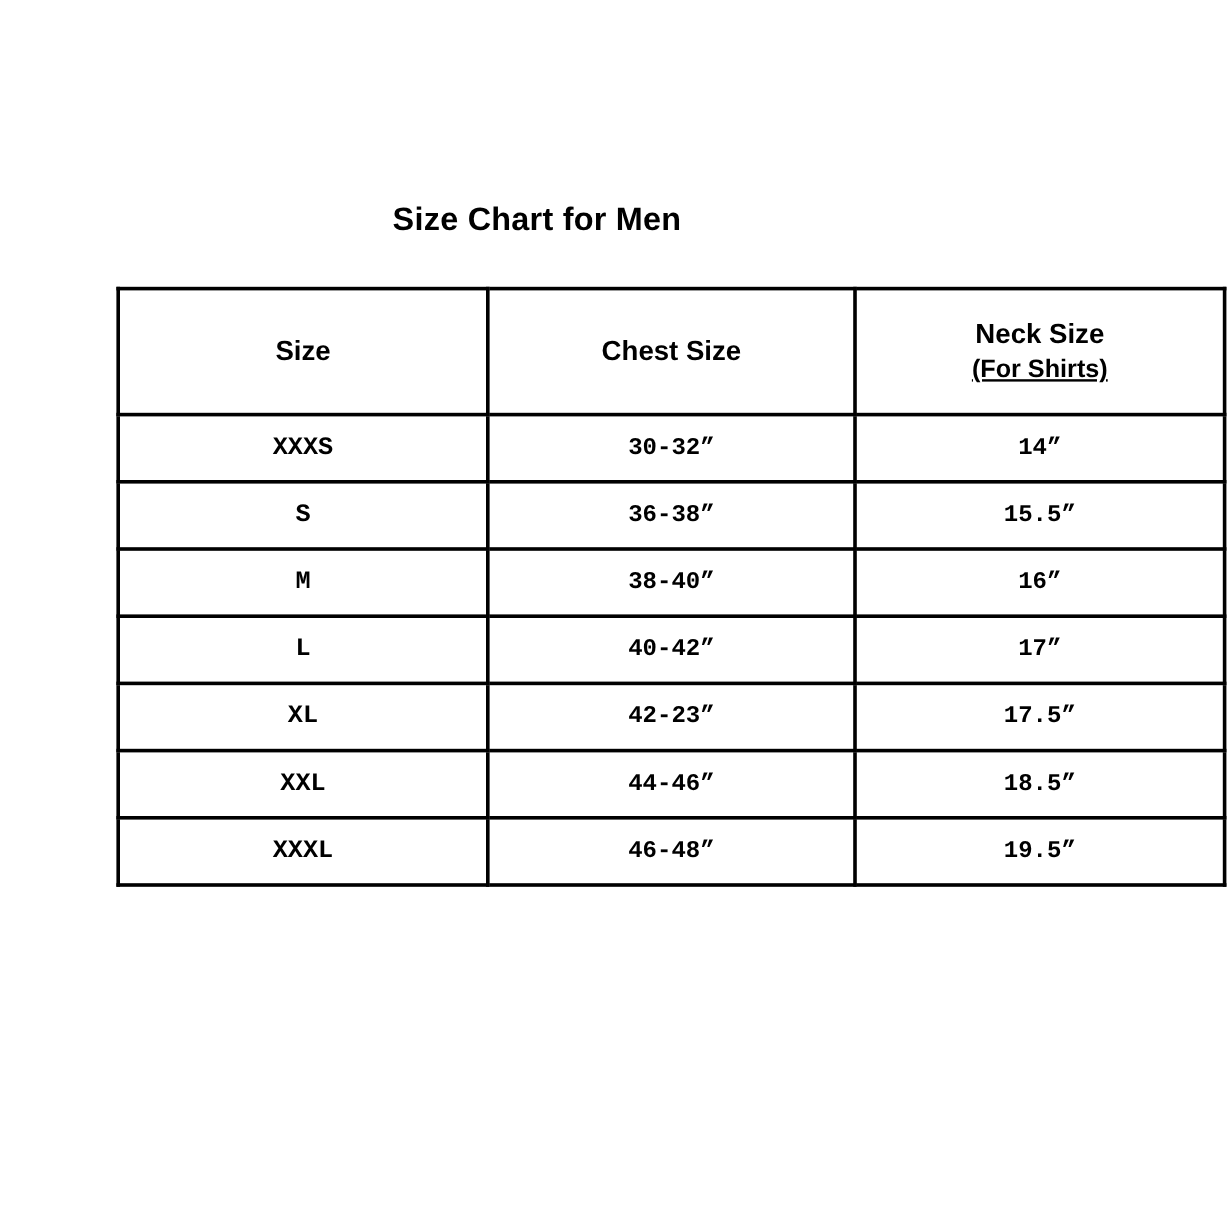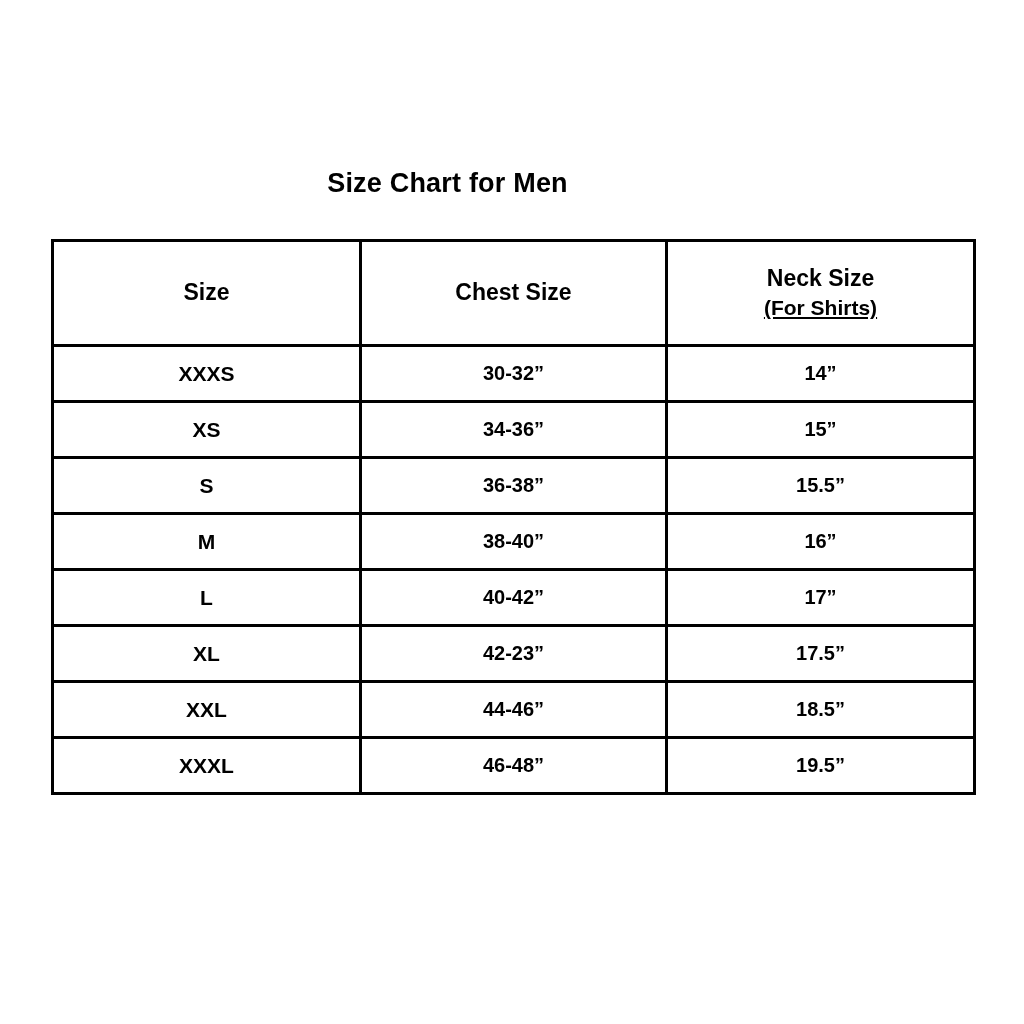--- a/index.html
+++ b/index.html
@@ -35,20 +35,21 @@
   .table-wrap {
     position: absolute;
     left: 51px;
     top: 239px;
     width: 922px;
   }
   table.size-table {
     border-collapse: collapse;
     width: 922px;
     table-layout: fixed;
+    margin-left: 46px;
   }
   table.size-table col.c-size { width: 308px; }
   table.size-table col.c-chest { width: 306px; }
   table.size-table col.c-neck { width: 308px; }
 
   table.size-table th,
   table.size-table td {
     border: 3px solid #000000;
     text-align: center;
     vertical-align: middle;
@@ -64,20 +65,21 @@
   table.size-table thead th .sub {
     display: block;
     font-size: 21px;
     font-weight: bold;
     text-decoration: underline;
   }
   table.size-table tbody td {
     height: 53px;
     font-size: 20px;
     padding: 0 6px;
+    font-family: Liberation Mono, monospace;
   }
   table.size-table tbody td.size-cell {
     font-size: 21px;
   }
 </style>
 </head>
 <body>
 
 <div class="page">
 
@@ -104,25 +106,20 @@
           </th>
         </tr>
       </thead>
       <tbody>
         <tr>
           <td class="size-cell">XXXS</td>
           <td>30-32”</td>
           <td>14”</td>
         </tr>
         <tr>
-          <td class="size-cell">XS</td>
-          <td>34-36”</td>
-          <td>15”</td>
-        </tr>
-        <tr>
           <td class="size-cell">S</td>
           <td>36-38”</td>
           <td>15.5”</td>
         </tr>
         <tr>
           <td class="size-cell">M</td>
           <td>38-40”</td>
           <td>16”</td>
         </tr>
         <tr>

